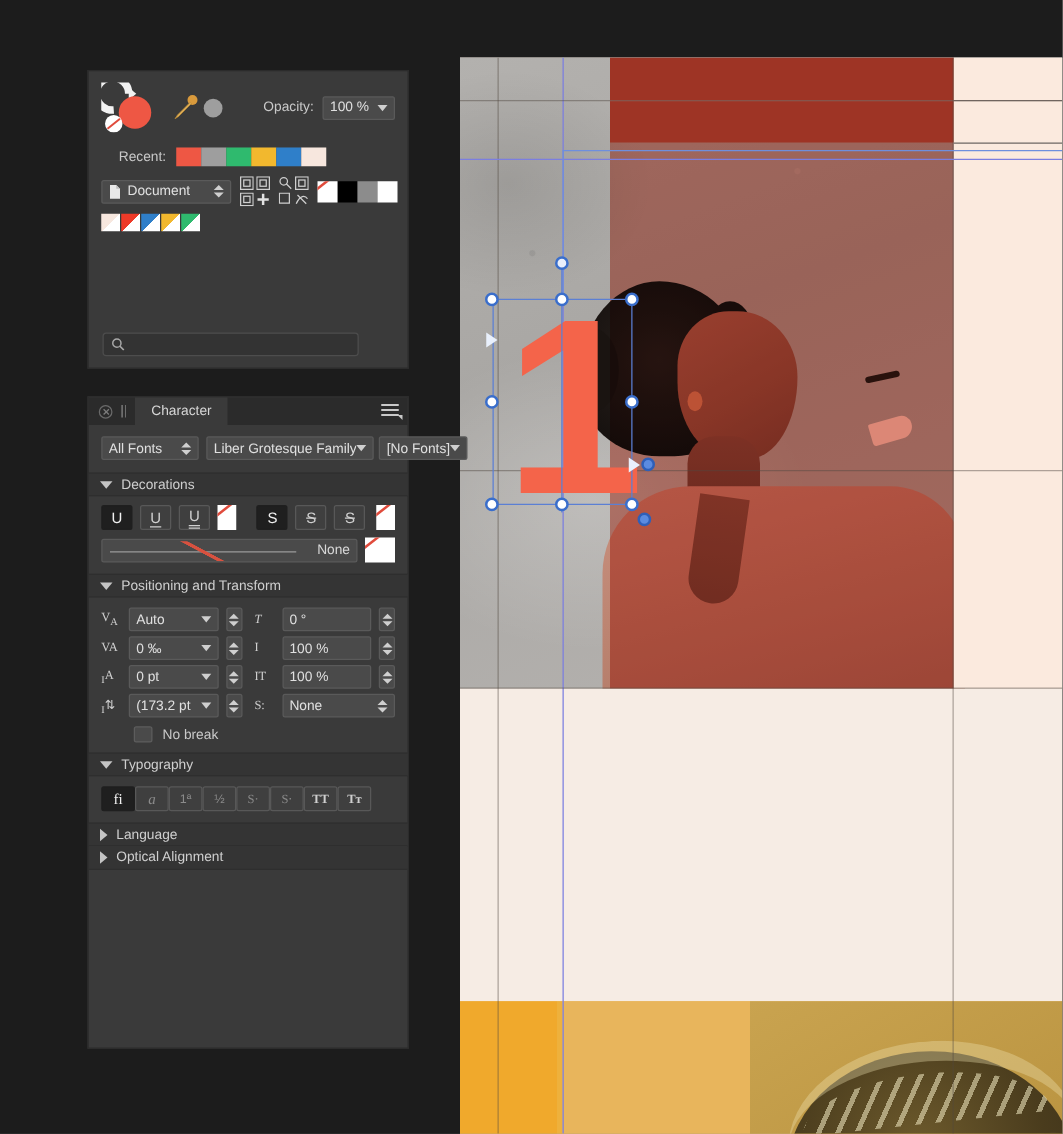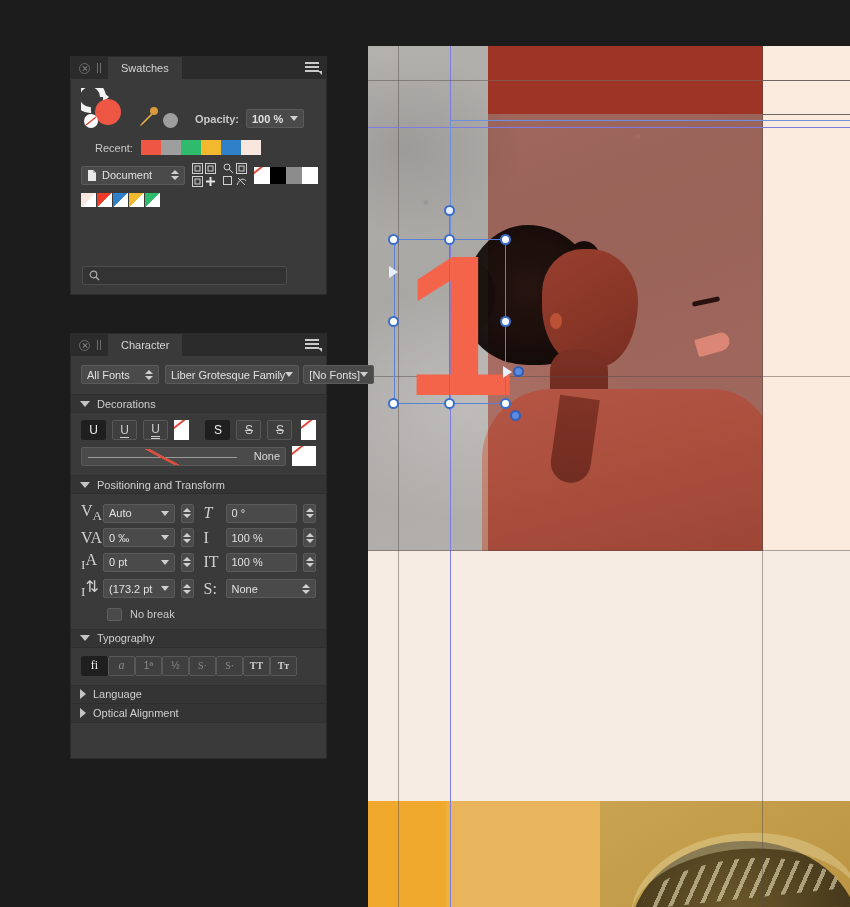--- a/index.html
+++ b/index.html
@@ -239,21 +239,21 @@
 
   .tbtn {
     background:#3f3f3f; border:1px solid #585858; color:#cfcfcf;
     height:20px; min-width:25px; display:flex; align-items:center; justify-content:center;
     font-size:12px; border-radius:2px;
   }
   .tbtn.on { background:#1f1f1f; color:#f0f0f0; border-color:#1f1f1f; }
   .tbtn.dim { color:#8b8b8b; }
 
   .lbl-s { color:#c9c9c9; font-size:11px; }
-  .mono-ico { color:#cfcfcf; font-size:16px; font-family:"Liberation Serif", serif; }
+  .mono-ico { color:#cfcfcf; font-size:10px; font-family:"Liberation Serif", serif; }
 </style>
 </head>
 <body>
 
 <div id="canvas-area">
 
   <div class="doc-band" id="band-photo">
     <div id="photo-grey"></div>
     <div id="subject">
       <div id="sub-hair"></div>
@@ -315,28 +315,22 @@
   <div class="handle" style="left:444px;top:398px"></div>
   <div class="handle" style="left:500px;top:398px"></div>
   <div class="handle filled" style="left:510px;top:410px"></div>
   <div class="handle filled" style="left:513px;top:366px"></div>
 
   <div class="tri" style="left:389px;top:266px"></div>
   <div class="tri" style="left:503px;top:366px"></div>
 </div>
 
 <div class="panel" id="panel-swatches" style="top:56px;height:239px">
-  <div class="panel-head">
-    <div class="panel-dot"></div>
-    <div class="panel-grip"></div>
-    <div class="panel-tab">Swatches</div>
-    <div class="panel-menu"></div>
-  </div>
-
-  <div style="padding:9px 22px 0 10px;display:flex;align-items:flex-end;font-weight:bold;">
+
+  <div style="padding:9px 10px 0 10px;display:flex;align-items:center;">
 
     <div style="position:relative;width:50px;height:40px">
       <svg width="50" height="40" viewBox="0 0 50 40">
         <path d="M10 22 A13 13 0 1 1 22 9" fill="none" stroke="#f2f2f2" stroke-width="6"></path>
         <path d="M22 4 l6 5 -6 5 z" fill="#f2f2f2"></path>
         <path d="M28 12 l7 3 -5 5 z" fill="#cfcfcf"></path>
         <circle cx="27" cy="24" r="13" fill="#ee5744"></circle>
         <circle cx="10" cy="33" r="7" fill="#ffffff"></circle>
         <line x1="5" y1="37" x2="15" y2="29" stroke="#e04b3c" stroke-width="1.6"></line>
       </svg>
@@ -434,21 +428,21 @@
 
   <div style="position:absolute;left:11px;bottom:9px;width:205px;height:19px;background:#333;border:1px solid #4d4d4d;border-radius:3px;display:flex;align-items:center;padding:0 6px;gap:5px">
     <svg width="11" height="11" viewBox="0 0 11 11">
         <circle cx="4.5" cy="4.5" r="3.3" fill="none" stroke="#a8a8a8" stroke-width="1.2"></circle>
         <path d="M7 7 l3 3" stroke="#a8a8a8" stroke-width="1.4"></path>
       </svg>
     <input style="flex: 1 1 0%; background: transparent; border: 0px; outline: none; color: rgb(221, 221, 221); font-size: 11px; font-family: &quot;Liberation Sans&quot;, sans-serif;" placeholder="">
   </div>
 </div>
 
-<div class="panel" id="panel-character" style="top:333px;height:426px">
+<div class="panel" id="panel-character" style="top:317px;height:522px">
   <div class="panel-head">
     <div class="panel-dot"></div>
     <div class="panel-grip"></div>
     <div class="panel-tab">Character</div>
     <div class="panel-menu"></div>
   </div>
 
   <div style="padding:9px 10px 0 10px;display:flex;flex-direction:row;gap:4px">
     <div class="row">
       <div class="fld" style="width:78px">

